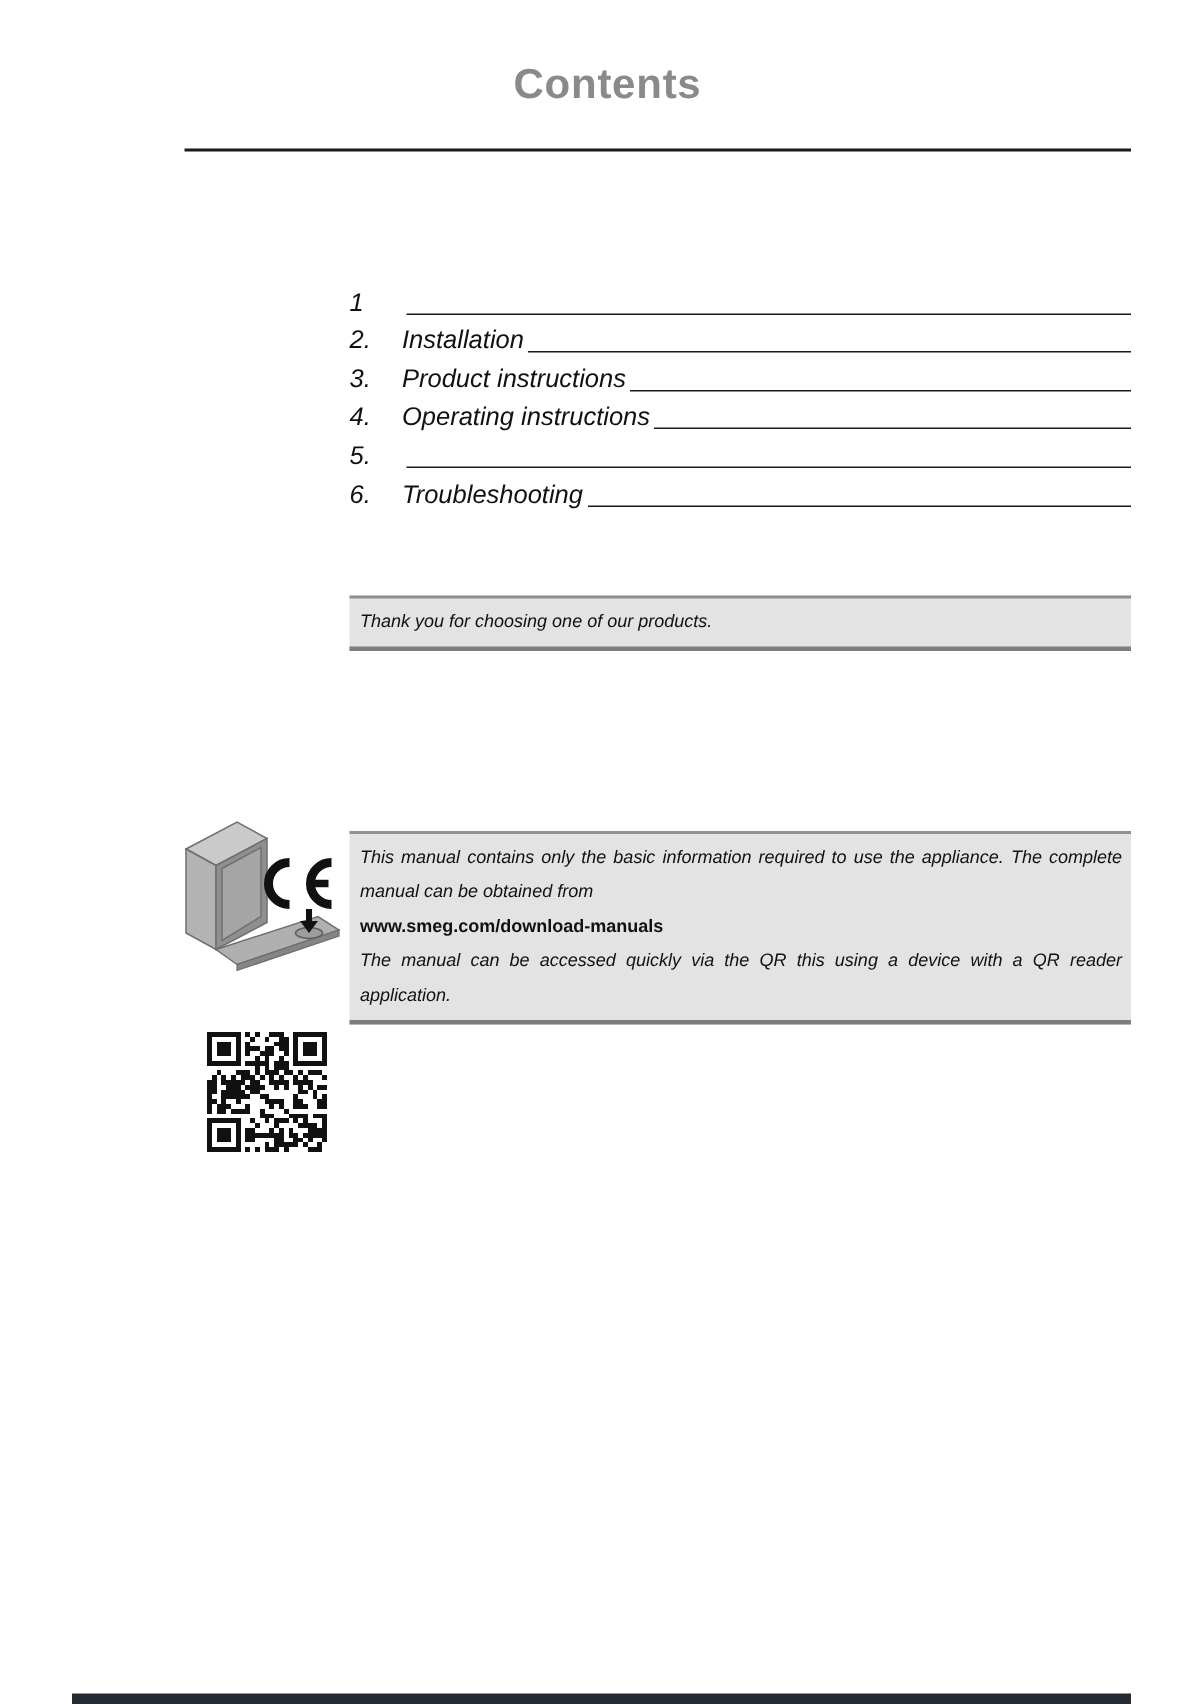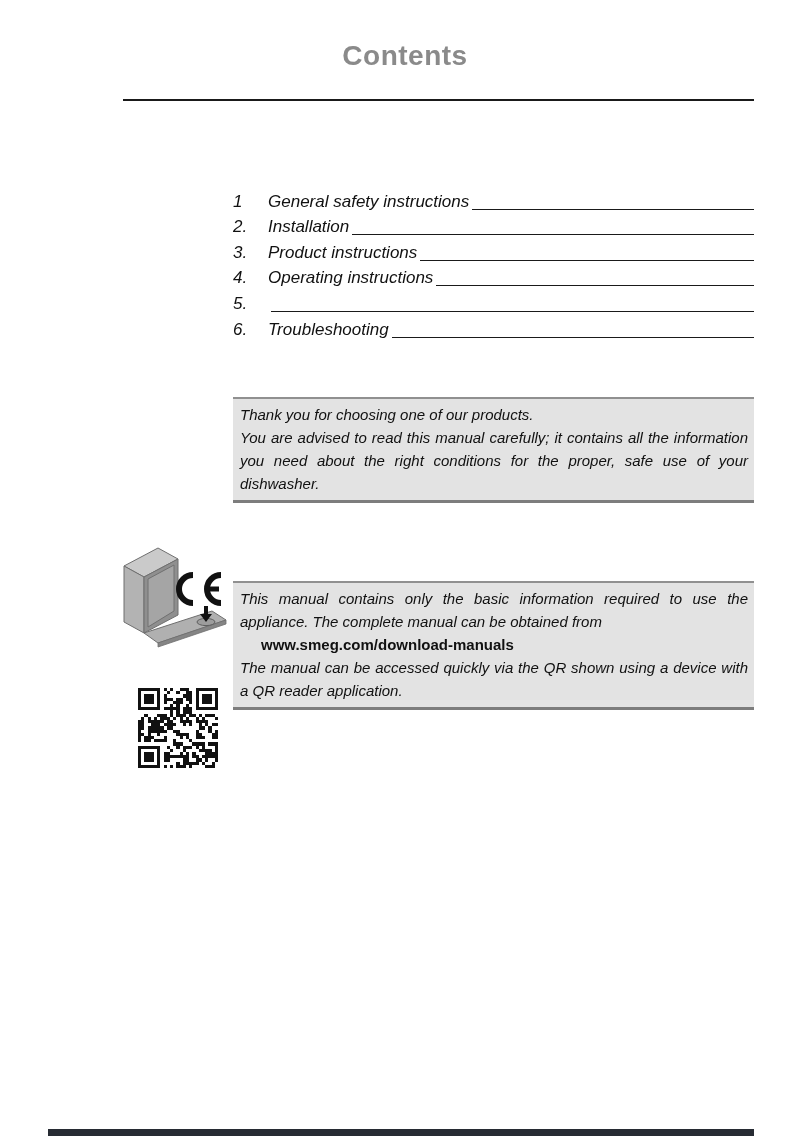--- a/index.html
+++ b/index.html
@@ -43,26 +43,26 @@
   }
   .toc-page { flex:0 0 auto; min-width:22px; text-align:right; }
 
   
   .note-box {
     position:absolute; left:185px; width:540px;
     background:#e3e3e3;
     border-top:2px solid #909090;
     border-bottom:3px solid #7d7d7d;
     padding:4px 25px 5px 7px;
-    font-style:italic; font-size:15px; line-height:23px;
+    font-style:italic; font-size:12px; line-height:23px;
     text-align:justify; color:#111;
   }
   .note-box-1 { top:397px; }
-  .note-box-2 { top:581px; }
-  .note-url { font-style:normal; font-weight:bold; text-align:left;margin-left:21px; }
+  .note-box-2 { top:554px; }
+  .note-url { font-style:normal; font-weight:bold; text-align:left; }
 
   
   .appliance-icon { position:absolute; left:74px; top:540px; width:112px; height:116px; }
   .qr-code { position:absolute; left:90px; top:688px; width:80px; height:80px; }
 
   
   .page-number {
     position:absolute; left:695px; top:1044px; width:42px;
     text-align:right; font-style:italic; font-size:16px; color:#111;
   }
@@ -77,21 +77,20 @@
 <div class="page">
 
   <h1 class="doc-title">Contents</h1>
 
 
   <div class="header-rule"></div>
 
   <div class="toc">
     <div class="toc-row">
       <span class="toc-num">1</span>
-      <span class="toc-title">General safety instructions</span>
       <span class="toc-leader"></span>
       <span class="toc-page">2</span>
     </div>
     <div class="toc-row">
       <span class="toc-num">2.</span>
       <span class="toc-title">Installation</span>
       <span class="toc-leader"></span>
       <span class="toc-page">9</span>
     </div>
     <div class="toc-row">
@@ -114,21 +113,20 @@
     <div class="toc-row">
       <span class="toc-num">6.</span>
       <span class="toc-title">Troubleshooting</span>
       <span class="toc-leader"></span>
       <span class="toc-page">21</span>
     </div>
   </div>
 
   <div class="note-box note-box-1">
     <div>Thank you for choosing one of our products.</div>
-    <div>You are advised to read this manual carefully; it contains all the information you need about the right conditions for the proper, safe use of your dishwasher.</div>
   </div>
 
   <div class="appliance-icon">
     <svg width="112" height="116" viewBox="0 0 112 116">
 
       <polygon points="2,26 36,8 56,19 22,37" fill="#cacaca" stroke="#6f6f6f" stroke-width="1"></polygon>
 
       <polygon points="2,26 22,37 22,93 2,82" fill="#b3b3b3" stroke="#6f6f6f" stroke-width="1"></polygon>
 
       <polygon points="22,37 56,19 56,75 22,93" fill="#8f8f8f" stroke="#6f6f6f" stroke-width="1"></polygon>
@@ -149,21 +147,21 @@
       <g fill="#111">
         <rect x="82" y="66" width="4" height="9"></rect>
         <polygon points="78,74 90,74 84,82"></polygon>
       </g>
     </svg>
   </div>
 
   <div class="note-box note-box-2">
     <div>This manual contains only the basic information required to use the appliance. The complete manual can be obtained from</div>
     <div class="note-url">www.smeg.com/download-manuals</div>
-    <div>The manual can be accessed quickly via the QR shown using a device with a QR reader application.</div>
+    <div>The manual can be accessed quickly via the QR this using a device with a QR reader application.</div>
   </div>
 
   <div class="qr-code">
     <svg id="qr-svg" width="80" height="80" viewBox="0 0 25 25" shape-rendering="crispEdges">
         <rect x="0" y="0" width="25" height="25" fill="#ffffff"></rect>
         <rect x="0" y="0" width="7" height="7" fill="#111"></rect>
         <rect x="1" y="1" width="5" height="5" fill="#fff"></rect>
         <rect x="2" y="2" width="3" height="3" fill="#111"></rect>
         <rect x="18" y="0" width="7" height="7" fill="#111"></rect>
         <rect x="19" y="1" width="5" height="5" fill="#fff"></rect>

